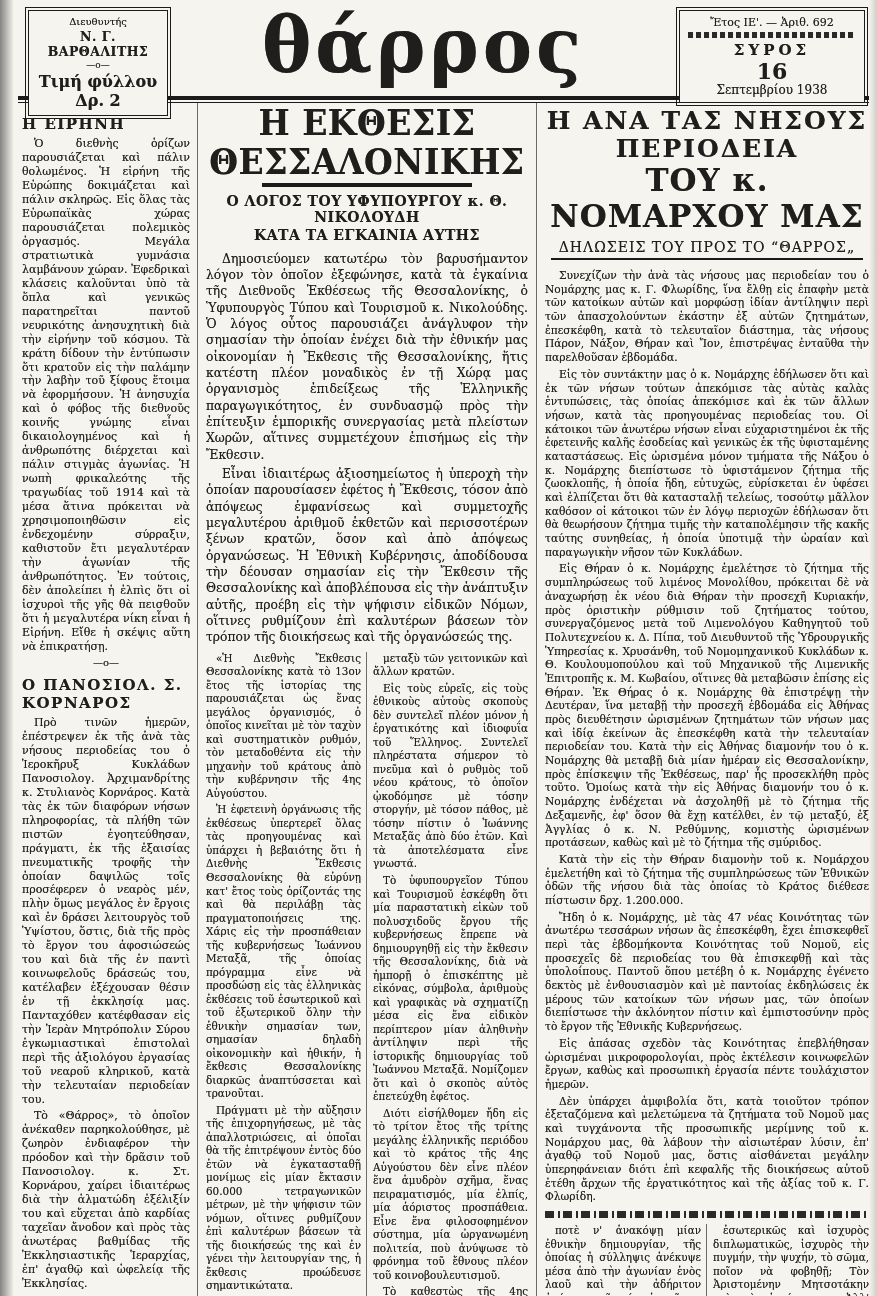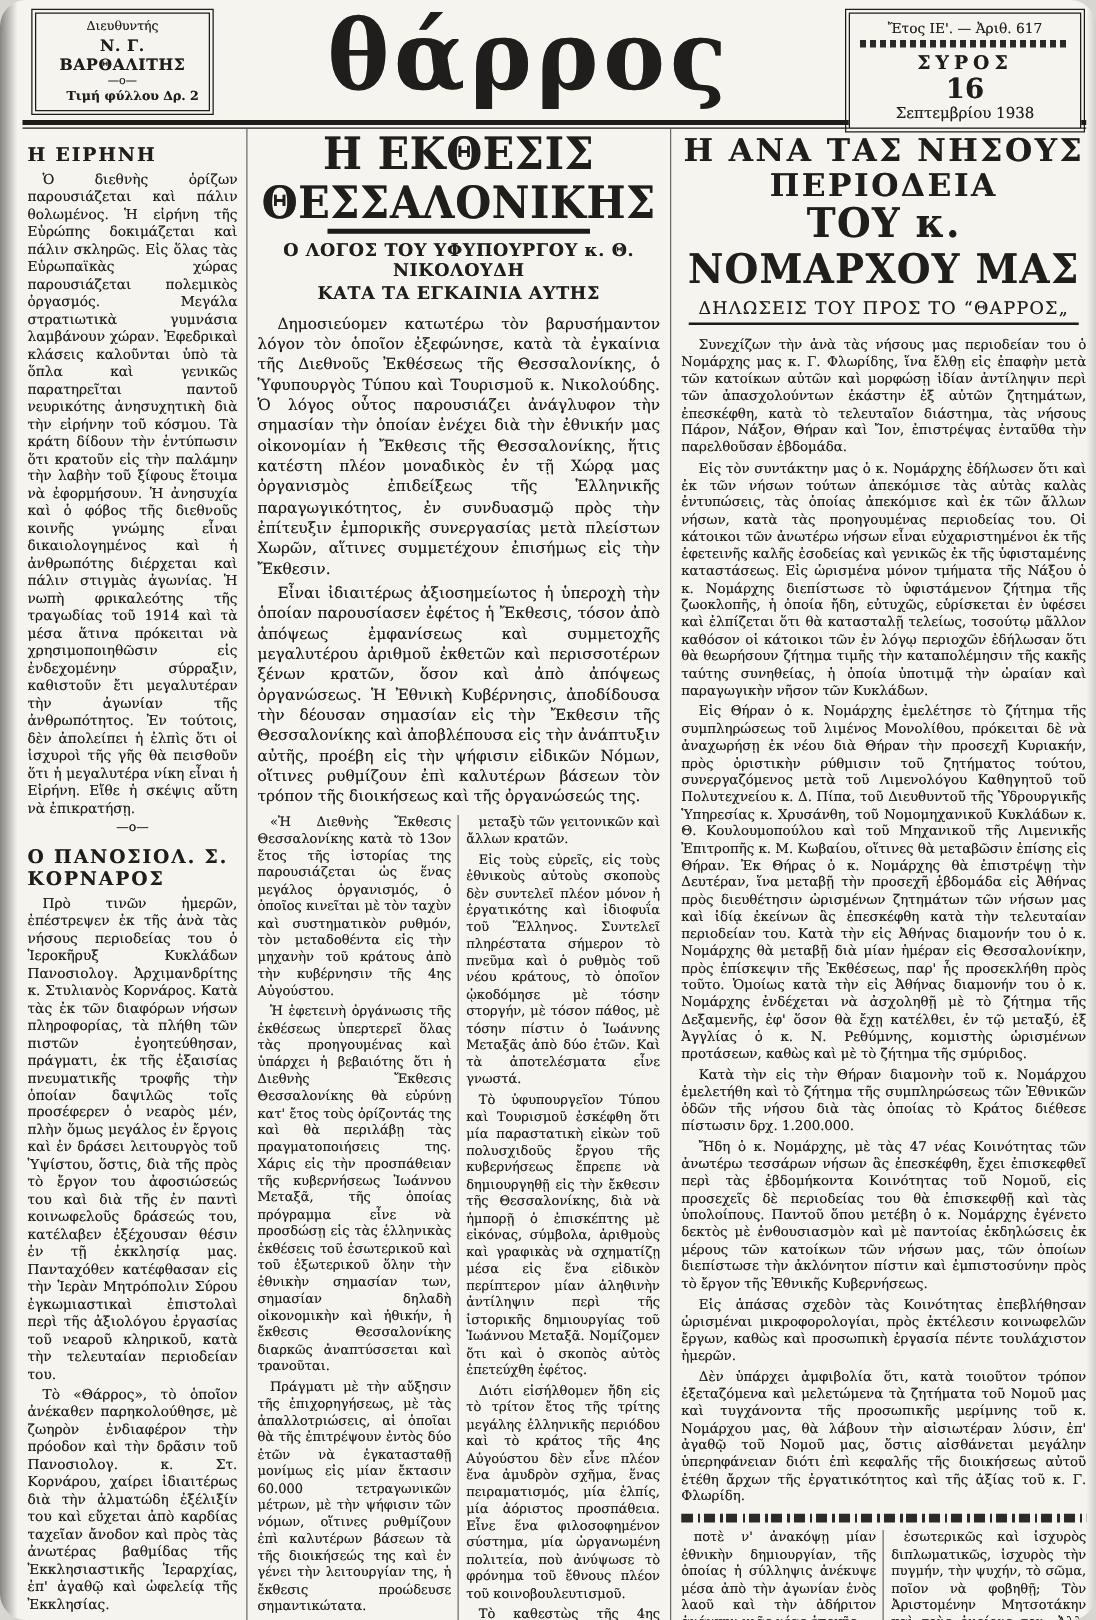--- a/index.html
+++ b/index.html
@@ -4,31 +4,31 @@
 <style>
   html,body{margin:0;padding:0;background:#d8d6d0;}
   .page{position:relative;width:877px;height:1296px;overflow:hidden;margin:0 auto;
         background:#f6f4ee;color:#1f1e1c;
         font-family:"DejaVu Serif","Liberation Serif",serif;
         text-rendering:optimizeLegibility;}
   .page::before{content:"";position:absolute;left:0;top:0;bottom:0;width:14px;
         background:linear-gradient(90deg,rgba(40,40,40,.55),rgba(40,40,40,0));pointer-events:none;z-index:5;}
   .page::after{content:"";position:absolute;right:0;top:0;bottom:0;width:8px;
         background:linear-gradient(270deg,rgba(90,90,90,.25),rgba(90,90,90,0));pointer-events:none;z-index:5;}
-  .txt{ text-shadow:0 0 .4px rgba(20,20,20,.55);border-radius:21px; }
+  .txt{ text-shadow:0 0 .4px rgba(20,20,20,.55); }
 
   
   .masthead{display:flex;align-items:flex-start;padding:6px 10px 0 26px;height:86px;}
   .mast-box{border:1px solid #1b1b1b;outline:1px solid #1b1b1b;outline-offset:2px;
             margin:4px 2px 0 2px;padding:5px 8px;text-align:center;background:#f6f4ee;}
   .pub-box{width:122px;}
   .pub-l1{font-size:10px;}
   .pub-l2{font-size:12.5px;font-weight:bold;letter-spacing:.5px;margin-top:2px;}
   .pub-l3{font-size:9px;margin-top:1px;}
-  .pub-l4{font-size:10px;margin-top:2px;font-weight:bold;text-align:right;}
+  .pub-l4{font-size:16px;margin-top:2px;font-weight:bold;}
   .paper-title{flex:1;text-align:center;font-size:74px;line-height:78px;font-weight:700;
                letter-spacing:4px;margin:0 6px;transform:scaleY(1.04);}
   .issue-box{width:168px;}
   .iss-l1{font-size:11px;}
   .ornament-row{height:6px;margin:3px 0;
       background:repeating-linear-gradient(90deg,#2a2a2a 0 5px,transparent 5px 8px);}
   .iss-city{font-size:15px;font-weight:bold;letter-spacing:4px;}
   .iss-day{font-size:22px;font-weight:bold;line-height:24px;}
   .iss-date{font-size:12px;}
   .mast-rule{margin:4px 8px 0 18px;border-top:4px solid #1b1b1b;border-bottom:1.5px solid #1b1b1b;height:2px;}
@@ -77,21 +77,21 @@
 
   <header class="masthead">
     <div class="mast-box pub-box">
       <div class="pub-l1">Διευθυντής</div>
       <div class="pub-l2">Ν. Γ. ΒΑΡΘΑΛΙΤΗΣ</div>
       <div class="pub-l3">—ο—</div>
       <div class="pub-l4">Τιμή φύλλου Δρ. 2</div>
     </div>
     <h1 class="paper-title">θάρρος</h1>
     <div class="mast-box issue-box">
-      <div class="iss-l1">Ἔτος ΙΕ'. — Ἀριθ. 617</div>
+      <div class="iss-l1">Ἔτος ΙΕ'. — Ἀριθ. 692</div>
       <div class="ornament-row"></div>
       <div class="iss-city">ΣΥΡΟΣ</div>
       <div class="iss-day">16</div>
       <div class="iss-date">Σεπτεμβρίου 1938</div>
     </div>
   </header>
   <div class="mast-rule"></div>
 
   <main class="columns">
 

